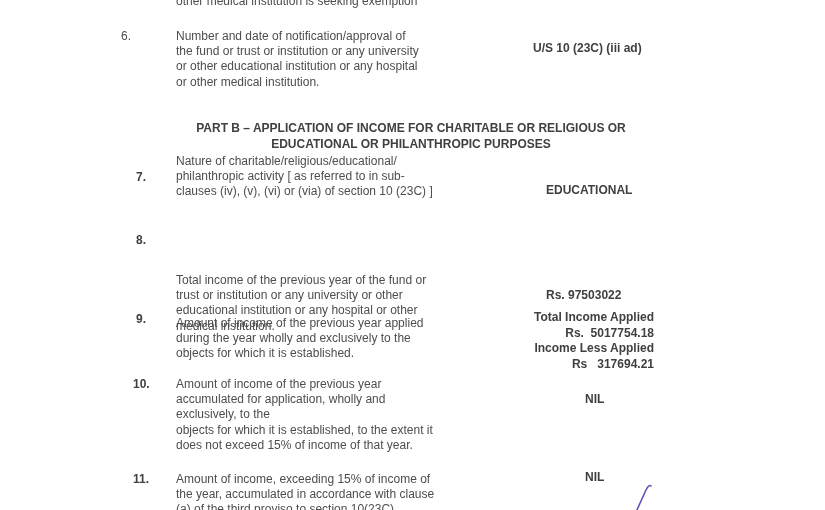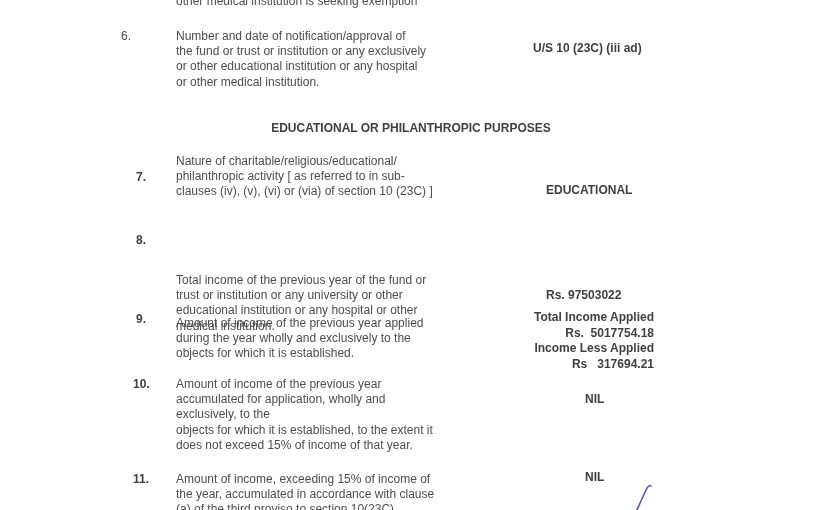--- a/index.html
+++ b/index.html
@@ -19,26 +19,27 @@
   </style>
 </head>
 <body>
 
 <div>
 
   <div class="abs desc" style="left:176px; top:-6px;">other medical institution is seeking exemption</div>
 
   <div class="abs num" style="left:121px; top:29px;">6.</div>
   <div class="abs desc" style="left:176px; top:29px;">Number and date of notification/approval of
-the fund or trust or institution or any exclusively
+the fund or trust or institution or any university
 or other educational institution or any hospital
 or other medical institution.</div>
   <div class="abs ans" style="left:533px; top:41px;">U/S 10 (23C) (iii ad)</div>
 
   <div class="abs heading" style="left:111px; top:120px;">
+    <div>PART B – APPLICATION OF INCOME FOR CHARITABLE OR RELIGIOUS OR</div>
     <div>EDUCATIONAL OR PHILANTHROPIC PURPOSES</div>
   </div>
 
   <div class="abs num bold" style="left:136px; top:170px;">7.</div>
   <div class="abs desc" style="left:176px; top:154px;">Nature of charitable/religious/educational/
 philanthropic activity [ as referred to in sub-
 clauses (iv), (v), (vi) or (via) of section 10 (23C) ]</div>
   <div class="abs ans" style="left:546px; top:183px;">EDUCATIONAL</div>
 
   <div class="abs num bold" style="left:136px; top:233px;">8.</div>

